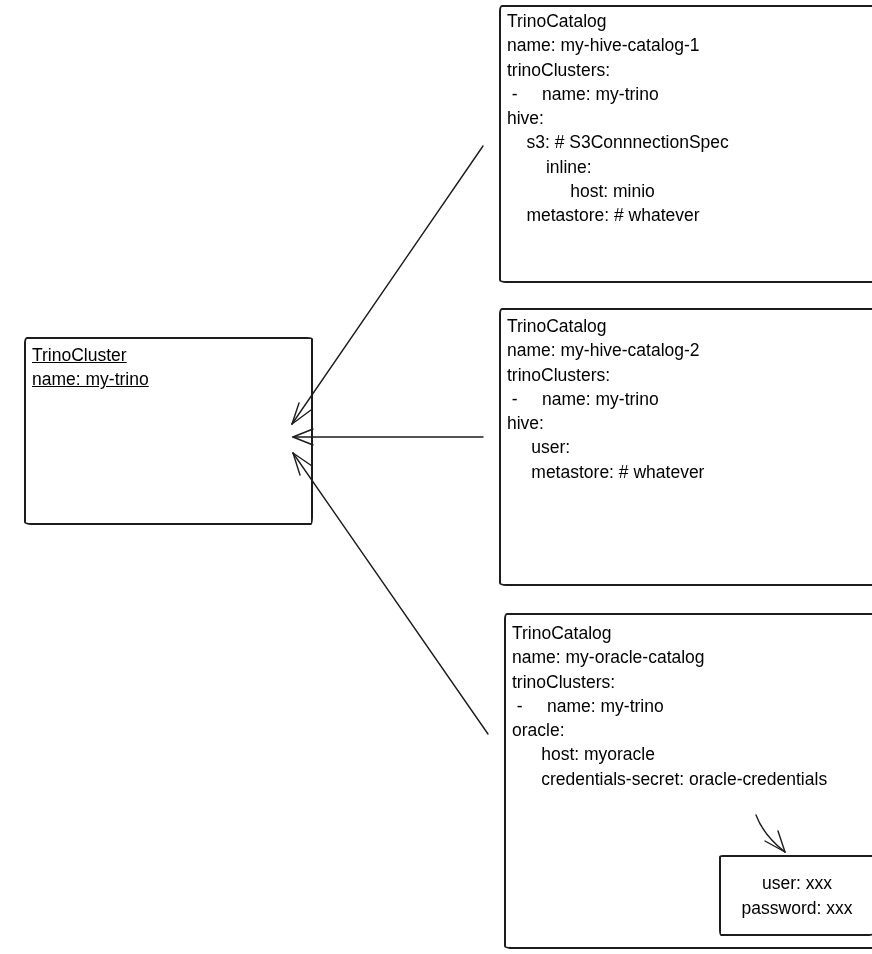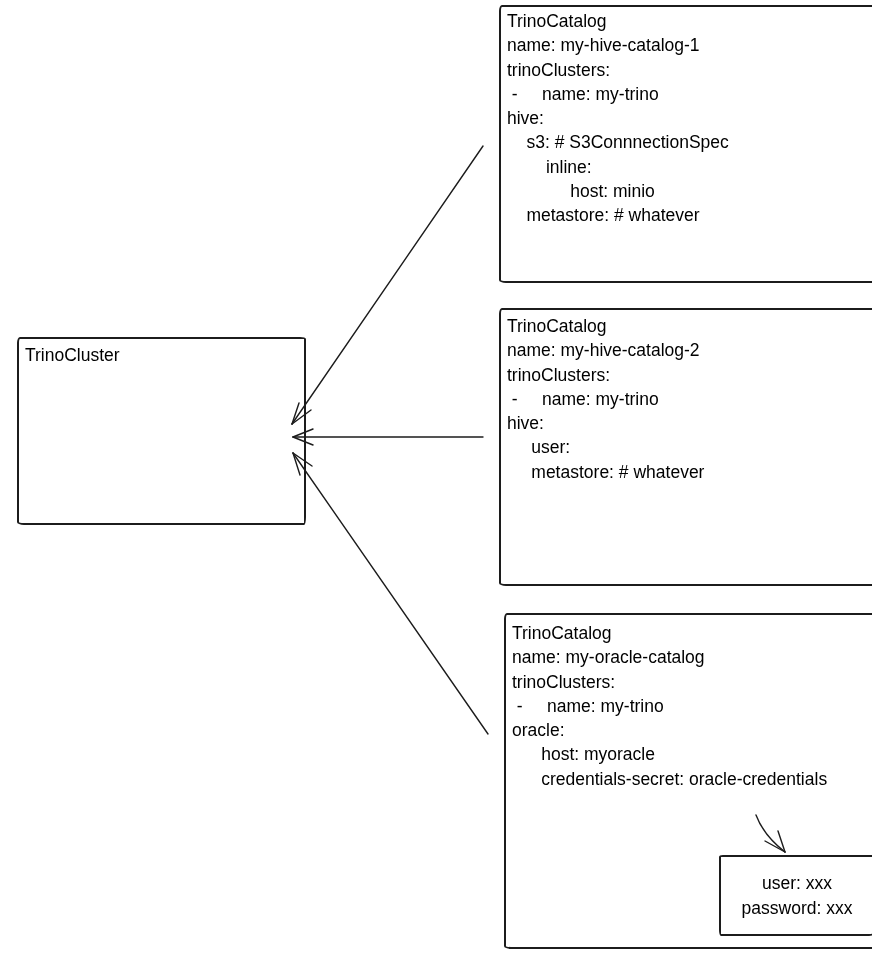--- a/index.html
+++ b/index.html
@@ -64,22 +64,23 @@
     stroke-width: 1.4;
     fill: none;
     stroke-linecap: round;
   }
 </style>
 </head>
 <body>
 
 <div class="canvas">
 
-  <div class="node node-text pad-2" style="left:1px; top:337px; width:289px; height:188px;">
+  <div class="node node-text pad-2" style="left:8px; top:337px; width:289px; height:188px;text-decoration:underline;">
     <div class="line">TrinoCluster</div>
+    <div class="line">name: my-trino</div>
   </div>
 
   <div class="node node-text pad-1" style="left:483px; top:5px; width:382px; height:278px;">
     <div class="line">TrinoCatalog</div>
     <div class="line">name: my-hive-catalog-1</div>
     <div class="line">trinoClusters:</div>
     <div class="line"> -     name: my-trino</div>
     <div class="line">hive:</div>
     <div class="line">    s3: # S3ConnnectionSpec</div>
     <div class="line">        inline:</div>

